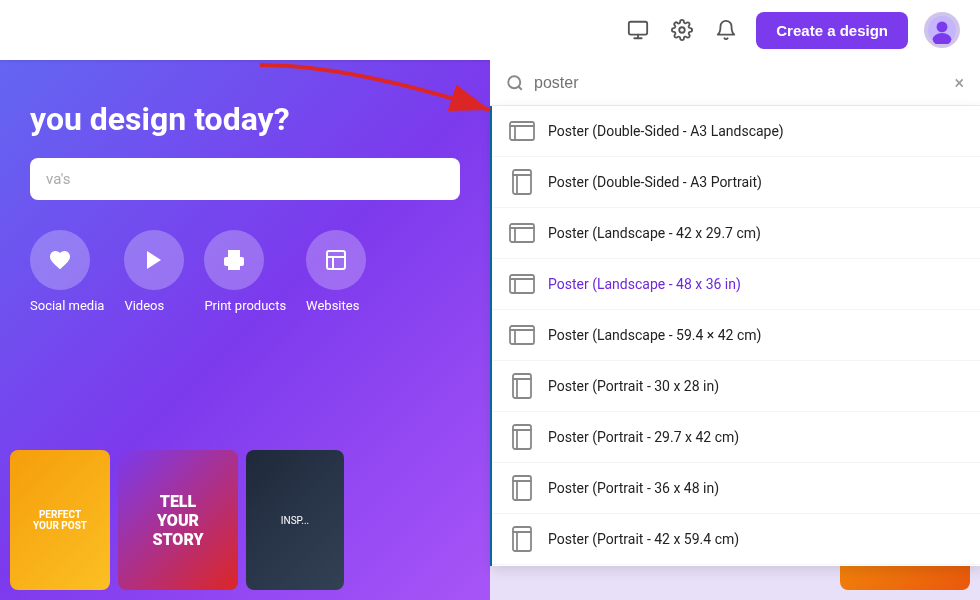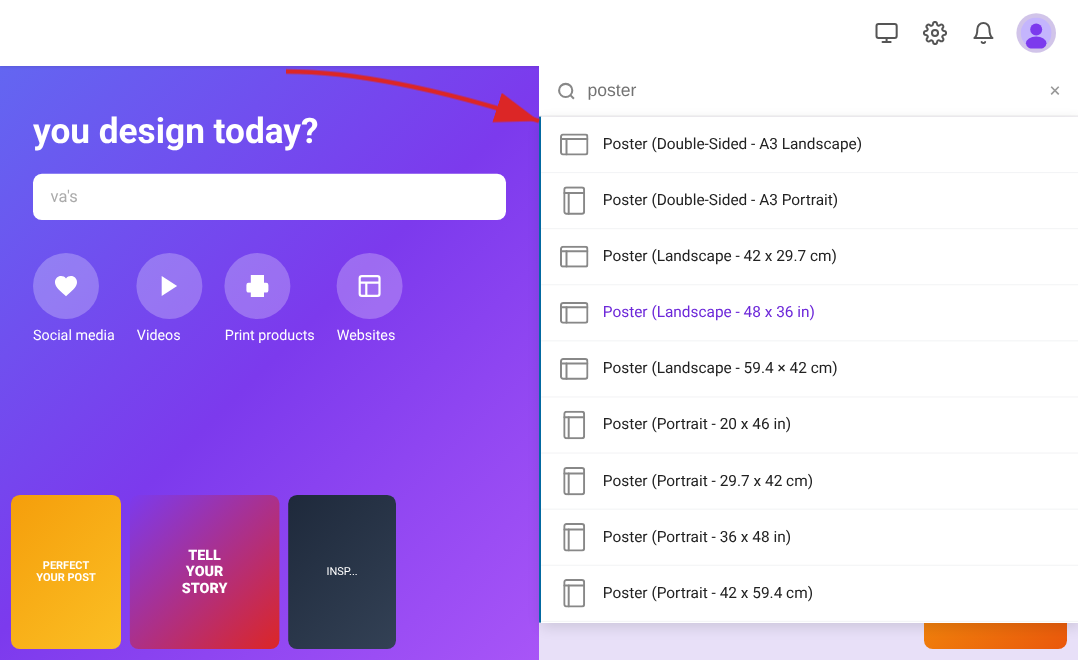--- a/index.html
+++ b/index.html
@@ -134,21 +134,21 @@
       align-items: flex-end;
     }
     .thumb-card {
       height: 140px;
       border-radius: 8px;
       overflow: hidden;
       flex-shrink: 0;
       background: #ccc;
     }
     .thumb1 { width: 100px; background: linear-gradient(135deg, #f59e0b, #fbbf24); display: flex; align-items: center; justify-content: center; font-size: 11px; color: white; font-weight: bold; }
-    .thumb2 { width: 136px; background: linear-gradient(135deg, #7c3aed, #dc2626); display: flex; flex-direction: column; align-items: center; justify-content: center; color: white; font-weight: 900; font-size: 13px; text-align: center; }
+    .thumb2 { width: 120px; background: linear-gradient(135deg, #7c3aed, #dc2626); display: flex; flex-direction: column; align-items: center; justify-content: center; color: white; font-weight: 900; font-size: 16px; text-align: center; }
     .thumb3 { width: 98px; background: linear-gradient(135deg, #1e293b, #334155); display: flex; align-items: center; justify-content: center; font-size: 11px; color: white; }
     .thumb4 { width: 130px; background: linear-gradient(135deg, #f59e0b, #ea580c); display: flex; align-items: center; justify-content: center; font-size: 10px; color: white; }
 
     
     .next-btn {
       position: absolute;
       right: 8px;
       bottom: 80px;
       width: 36px;
       height: 36px;
@@ -249,20 +249,21 @@
         <path d="M19.4 15a1.65 1.65 0 0 0 .33 1.82l.06.06a2 2 0 1 1-2.83 2.83l-.06-.06a1.65 1.65 0 0 0-1.82-.33 1.65 1.65 0 0 0-1 1.51V21a2 2 0 0 1-4 0v-.09A1.65 1.65 0 0 0 9 19.4a1.65 1.65 0 0 0-1.82.33l-.06.06a2 2 0 1 1-2.83-2.83l.06-.06A1.65 1.65 0 0 0 4.68 15a1.65 1.65 0 0 0-1.51-1H3a2 2 0 0 1 0-4h.09A1.65 1.65 0 0 0 4.6 9a1.65 1.65 0 0 0-.33-1.82l-.06-.06a2 2 0 1 1 2.83-2.83l.06.06A1.65 1.65 0 0 0 9 4.68a1.65 1.65 0 0 0 1-1.51V3a2 2 0 0 1 4 0v.09a1.65 1.65 0 0 0 1 1.51 1.65 1.65 0 0 0 1.82-.33l.06-.06a2 2 0 1 1 2.83 2.83l-.06.06A1.65 1.65 0 0 0 19.4 9a1.65 1.65 0 0 0 1.51 1H21a2 2 0 0 1 0 4h-.09a1.65 1.65 0 0 0-1.51 1z"></path>
       </svg>
     </div>
     <div class="header-icon">
       <svg width="22" height="22" viewBox="0 0 24 24" fill="none" stroke="#555" stroke-width="2" stroke-linecap="round" stroke-linejoin="round">
         <path d="M18 8A6 6 0 0 0 6 8c0 7-3 9-3 9h18s-3-2-3-9"></path>
           <path d="M13.73 21a2 2 0 0 1-3.46 0"></path>
       </svg>
     </div>
   </div>
+  <button class="create-btn">Create a design</button>
   <div class="avatar">
     <svg width="28" height="28" viewBox="0 0 36 36">
         <circle cx="18" cy="18" r="18" fill="#c4b5fd"></circle>
         <circle cx="18" cy="14" r="7" fill="#7c3aed"></circle>
         <ellipse cx="18" cy="30" rx="12" ry="8" fill="#7c3aed"></ellipse>
       </svg>
   </div>
 </header>
 
 <div class="hero">
@@ -398,21 +399,21 @@
         <span style="font-size: 14px; color: rgb(34, 34, 34);">Poster (Landscape - 59.4 × 42 cm)</span>
       </div>
       <div class="dropdown-item">
         <div class="item-icon">
           <svg width="20" height="26" viewBox="0 0 20 26" fill="none" stroke="#888" stroke-width="1.8" stroke-linecap="round">
             <rect x="1" y="1" width="18" height="24" rx="2"></rect>
             <line x1="1" y1="6" x2="19" y2="6"></line>
             <line x1="5" y1="6" x2="5" y2="25"></line>
           </svg>
         </div>
-        <span style="font-size: 14px; color: rgb(34, 34, 34);">Poster (Portrait - 20 x 46 in)</span>
+        <span style="font-size: 14px; color: rgb(34, 34, 34);">Poster (Portrait - 30 x 28 in)</span>
       </div>
       <div class="dropdown-item">
         <div class="item-icon">
           <svg width="20" height="26" viewBox="0 0 20 26" fill="none" stroke="#888" stroke-width="1.8" stroke-linecap="round">
             <rect x="1" y="1" width="18" height="24" rx="2"></rect>
             <line x1="1" y1="6" x2="19" y2="6"></line>
             <line x1="5" y1="6" x2="5" y2="25"></line>
           </svg>
         </div>
         <span style="font-size: 14px; color: rgb(34, 34, 34);">Poster (Portrait - 29.7 x 42 cm)</span>

